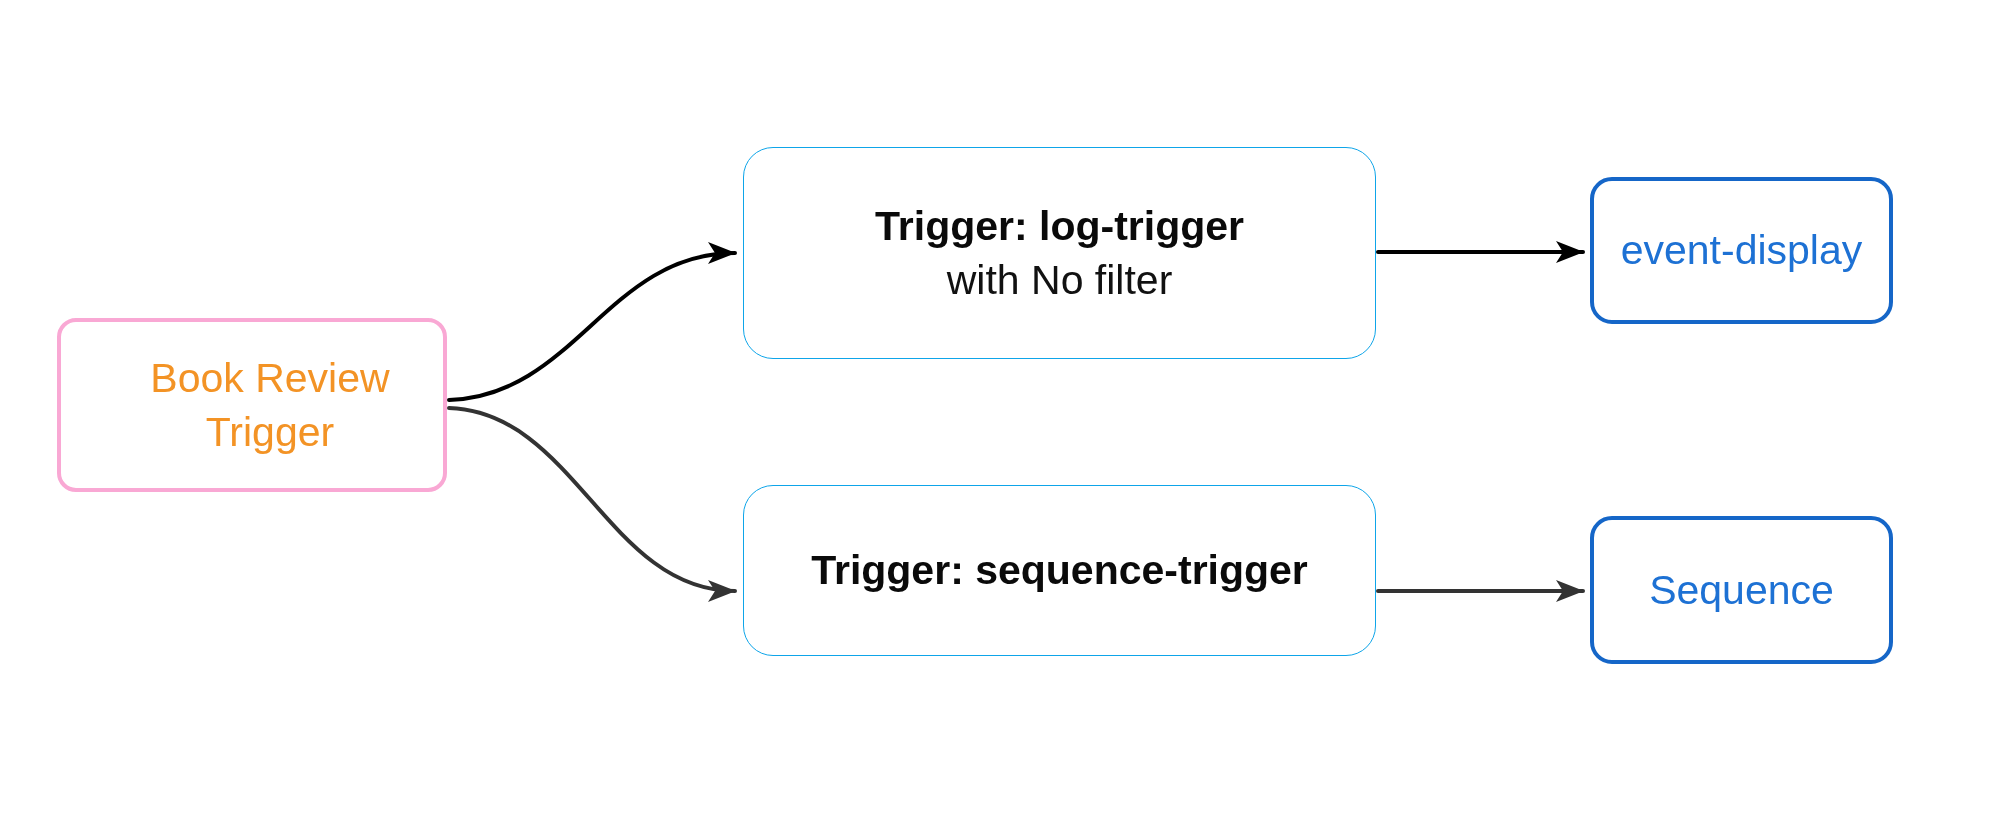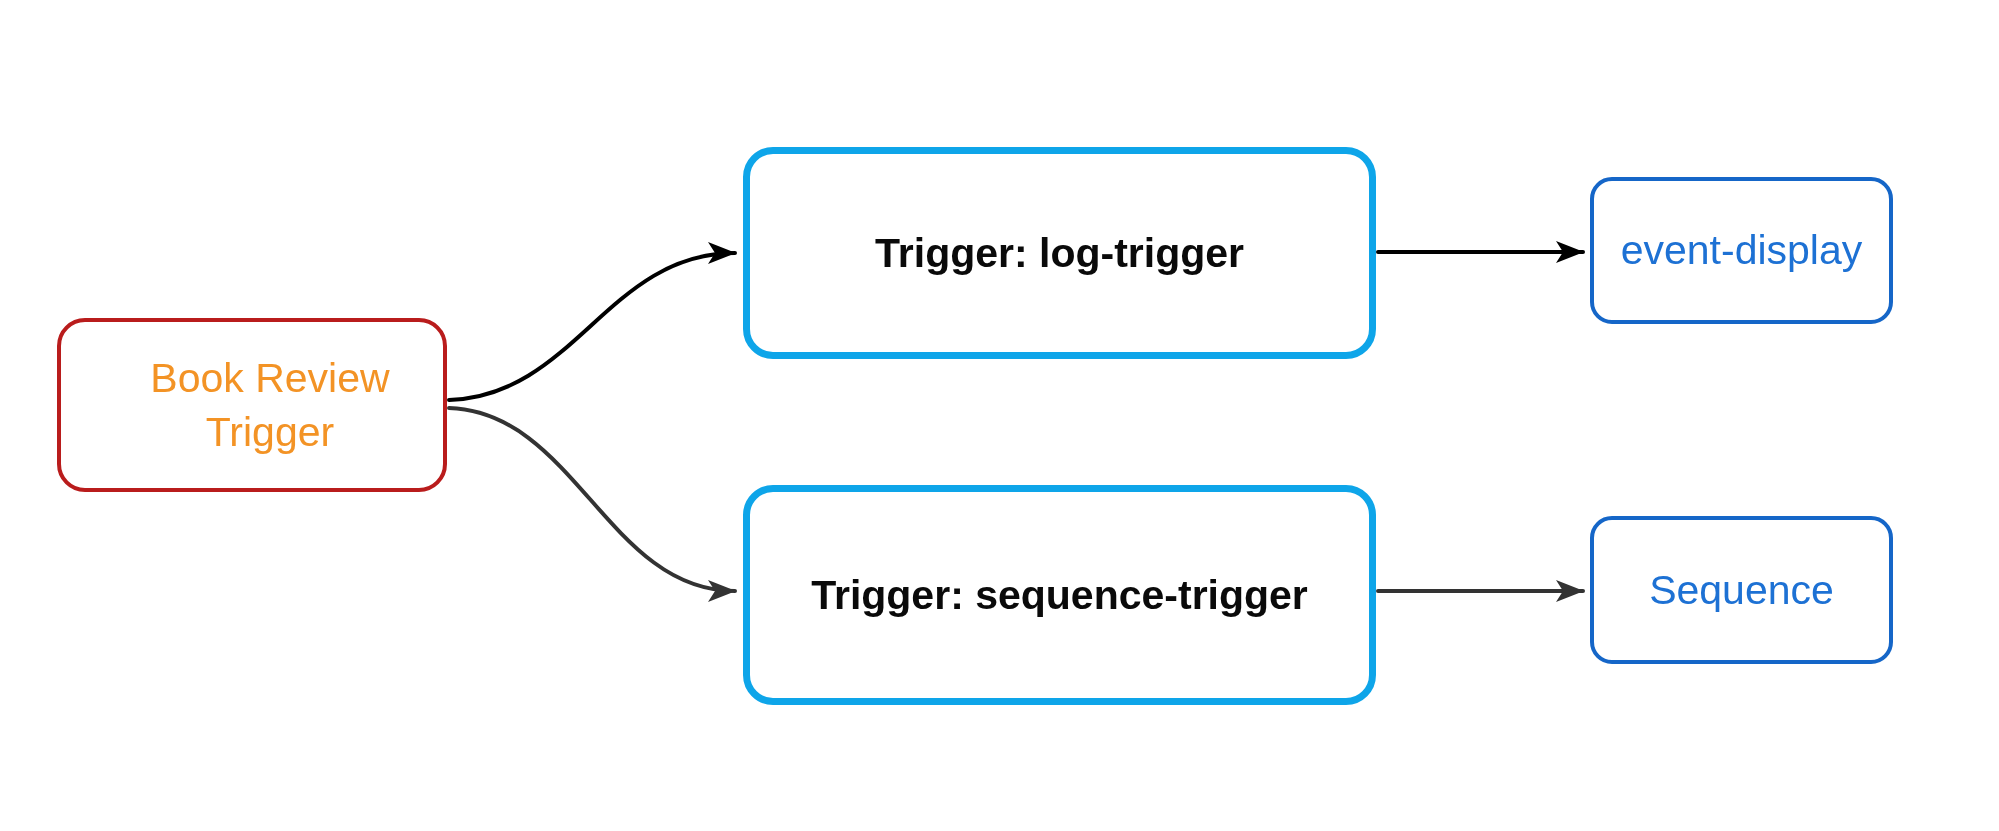--- a/index.html
+++ b/index.html
@@ -34,32 +34,32 @@
     flex-direction: column;
     align-items: center;
     justify-content: center;
     text-align: center;
     background: #ffffff;
     font-size: 41px;
     line-height: 1.32;
   }
   .node-broker {
     left: 57px;  top: 318px;  width: 390px; height: 174px;
-    border: 4px solid #b91c1c;
-    border-radius: 28px;
+    border: 4px solid #f9a8d4;
+    border-radius: 19px;
     color: #f39325;
     padding-left: 36px;
   }
   .node-trigger {
-    border: 7px solid #0ea5e9;
+    border: 1px solid #0ea5e9;
     border-radius: 30px;
     color: #111111;
   }
   .node-trigger-log      { left: 743px; top: 147px; width: 633px; height: 212px; }
-  .node-trigger-sequence { left: 743px; top: 485px; width: 633px; height: 220px; }
+  .node-trigger-sequence { left: 743px; top: 485px; width: 633px; height: 171px; }
   .node-output {
     border: 4px solid #1566c8;
     border-radius: 22px;
     color: #1d71d4;
   }
   .node-event-display { left: 1590px; top: 177px; width: 303px; height: 147px; }
   .node-sequence      { left: 1590px; top: 516px; width: 303px; height: 148px; }
   .node-title { font-weight: bold; color: #0a0a0a; }
 </style>
 </head>
@@ -89,20 +89,21 @@
     <path class="edge" d="M1378,591 L1583,591" marker-end="url(#arrow3)" stroke="#333333"></path>
   </svg>
 
   <div class="node node-broker">
     <span>Book Review</span>
     <span>Trigger</span>
   </div>
 
   <div class="node node-trigger node-trigger-log">
     <span class="node-title">Trigger: log-trigger</span>
+    <span>with No filter</span>
   </div>
 
   <div class="node node-trigger node-trigger-sequence">
     <span class="node-title">Trigger: sequence-trigger</span>
   </div>
 
   <div class="node node-output node-event-display">
     <span>event-display</span>
   </div>
 

